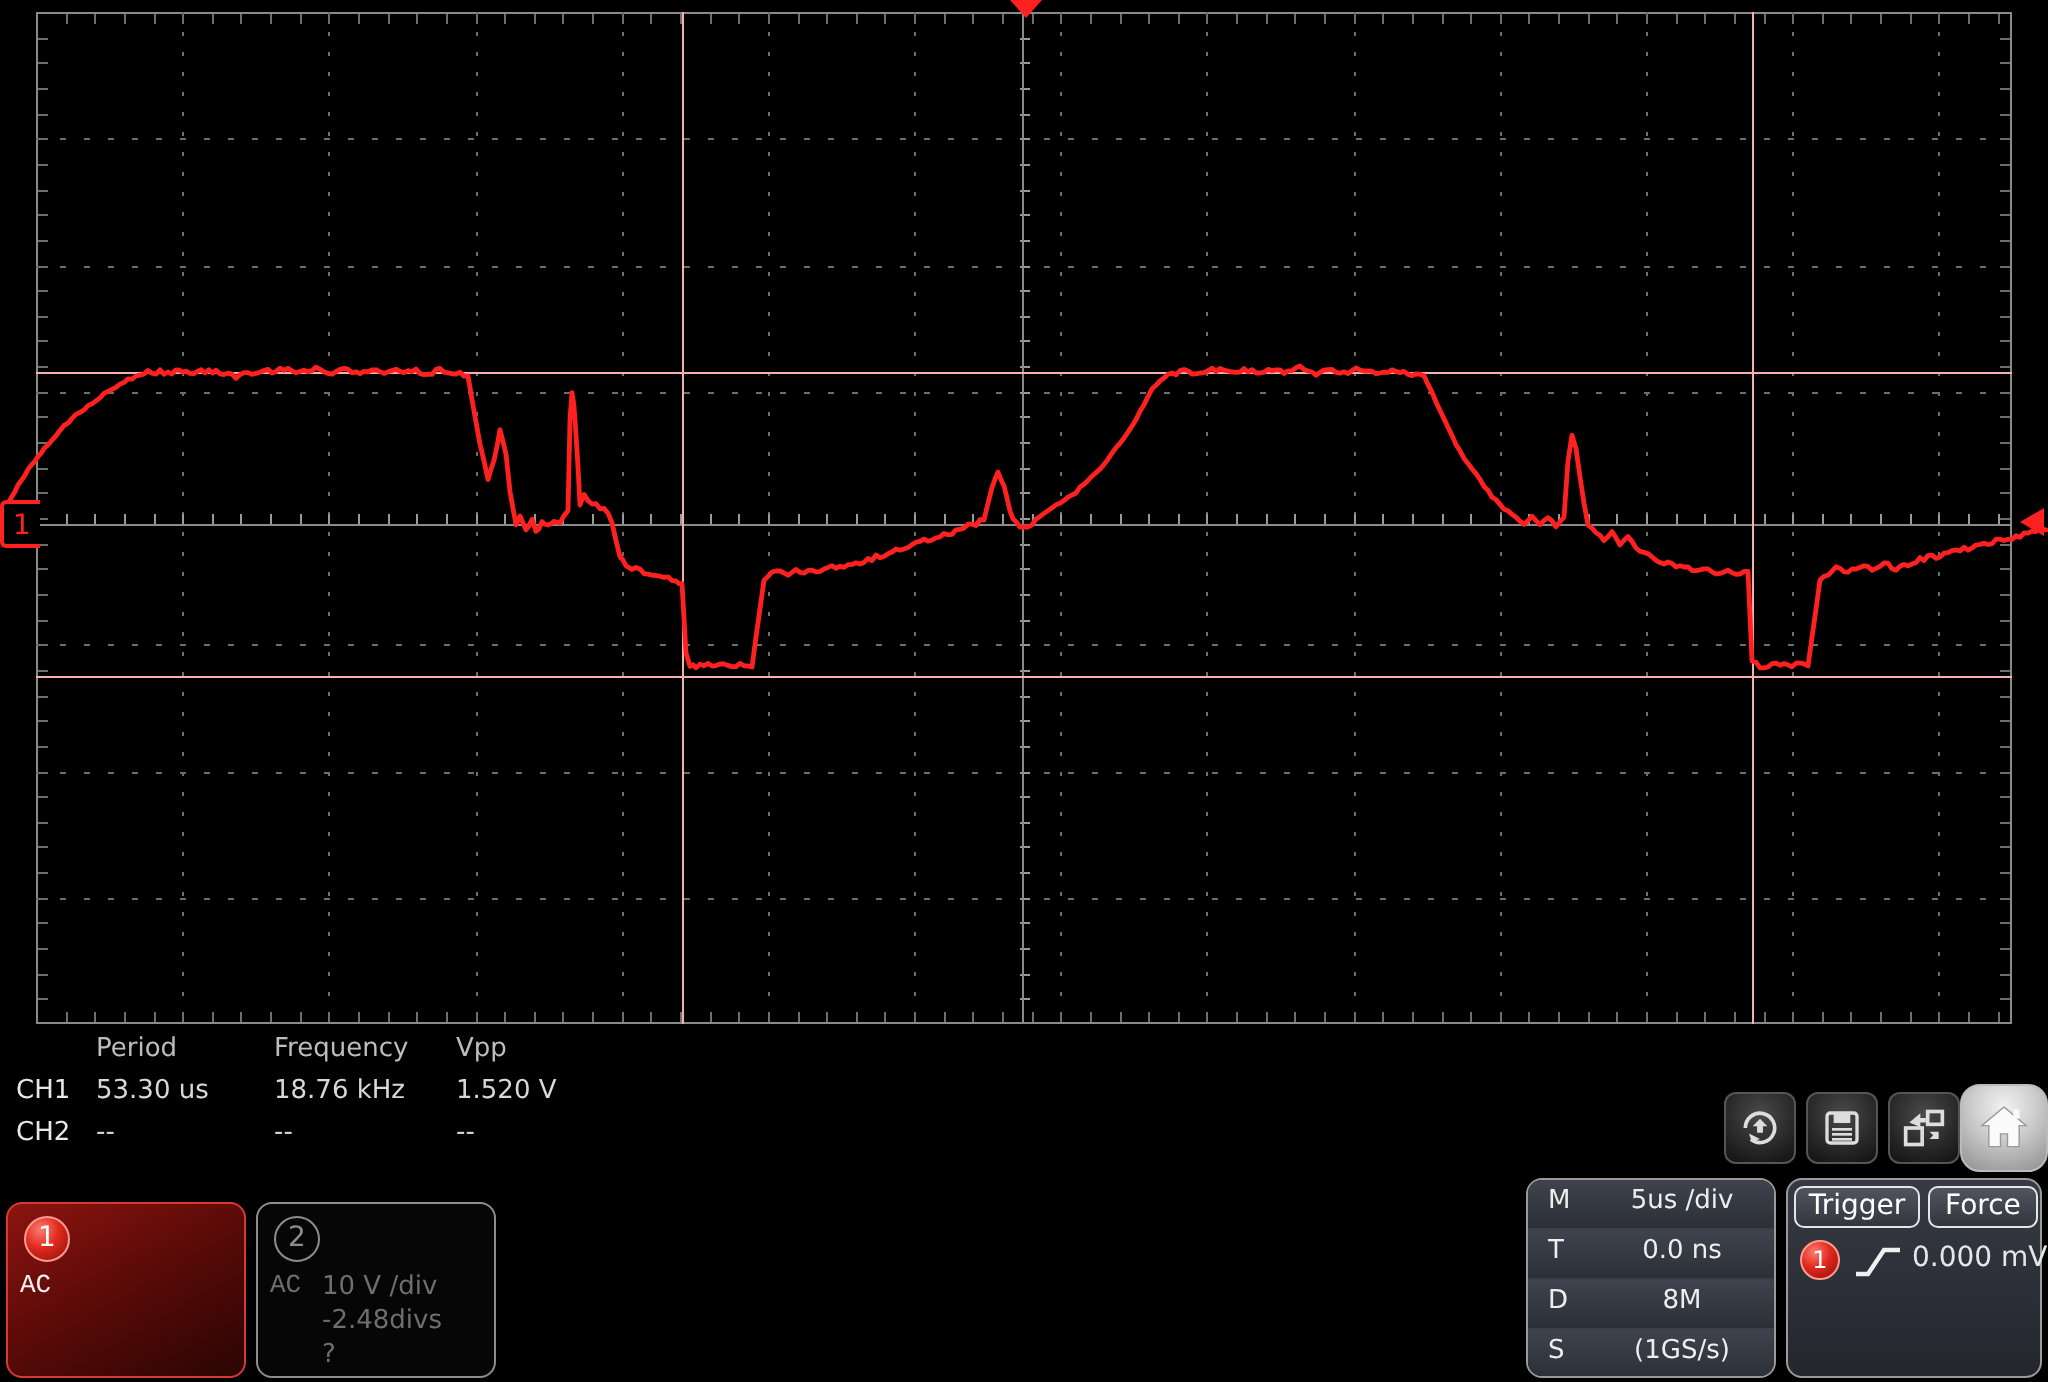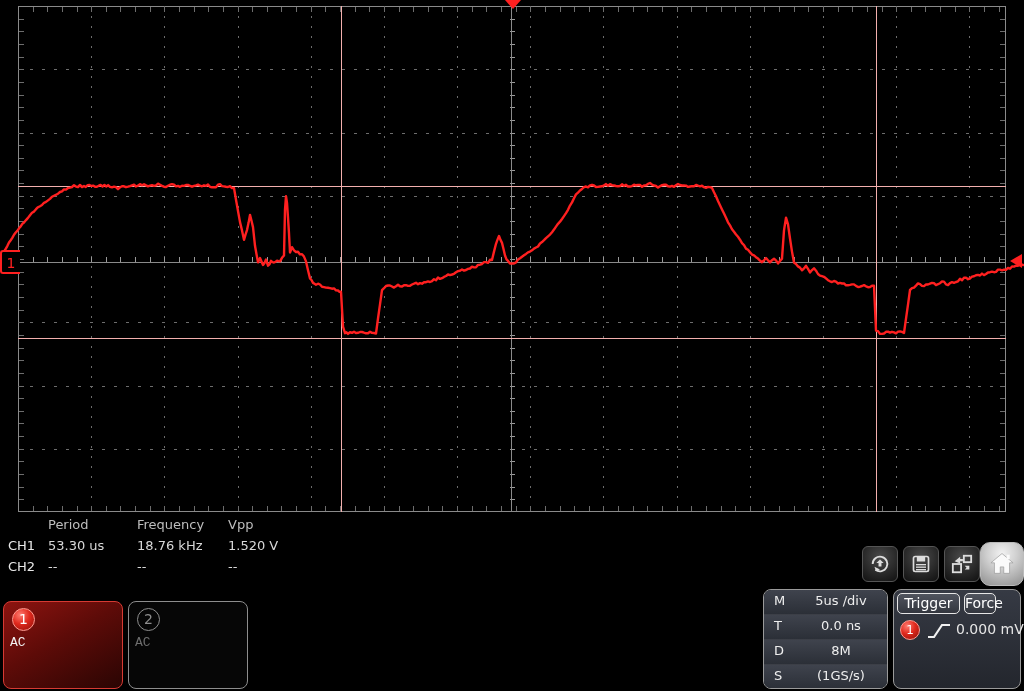--- a/index.html
+++ b/index.html
@@ -155,21 +155,21 @@
     border-radius:8px;box-sizing:border-box;border:1px solid #9a9a9a;
     background:linear-gradient(to bottom,#363a44 0%,#23262d 100%);
   }
   .trg-tab{
     position:absolute;top:3px;height:21px;
     border:1px solid #e6e6e6;border-radius:5px;box-sizing:border-box;
     background:linear-gradient(to bottom,#50545e 0%,#33363e 100%);
     font-size:14px;color:#fff;text-align:center;line-height:19px;font-weight:normal;
   }
   #trg-tab-trigger{left:3px;width:63px;}
-  #trg-tab-force{left:70px;width:32px;}
+  #trg-tab-force{left:70px;width:55px;}
   #trg-badge{
     position:absolute;left:6px;top:30px;width:20px;height:20px;border-radius:50%;
     background:radial-gradient(circle at 35% 28%,#ff7b70 0%,#e0291d 45%,#8c0f08 100%);
     color:#fff;border:1px solid #ff9a90;font-size:12px;line-height:18px;
     text-align:center;box-sizing:border-box;
   }
   #trg-edge-icon{position:absolute;left:32px;top:30px;width:26px;height:20px;}
   #trg-level{position:absolute;left:62px;top:31px;font-size:14px;color:#e6e6e6;white-space:nowrap;}
 </style>
 </head>
@@ -634,20 +634,25 @@
 </div>
 
 <div class="ch-panel" id="ch1-panel">
   <div class="ch-badge" id="ch1-badge">1</div>
   <div class="ch-coupling ch1-txt" style="top:33px;">AC</div>
 </div>
 
 <div class="ch-panel" id="ch2-panel">
   <div class="ch-badge" id="ch2-badge">2</div>
   <div class="ch-coupling ch2-txt" style="top:33px;">AC</div>
+  <div class="ch-lines ch2-txt" style="left:32px;top:33px;">
+    <div>10 V /div</div>
+    <div>-2.48divs</div>
+    <div>?</div>
+  </div>
 </div>
 
 <div id="timebase-panel">
   <div class="tb-row" style="top:0;">
     <span class="tb-key">M</span>
     <span class="tb-val">5us /div</span>
   </div>
   <div class="tb-row" style="top:25px;">
     <span class="tb-key">T</span>
     <span class="tb-val">0.0 ns</span>

